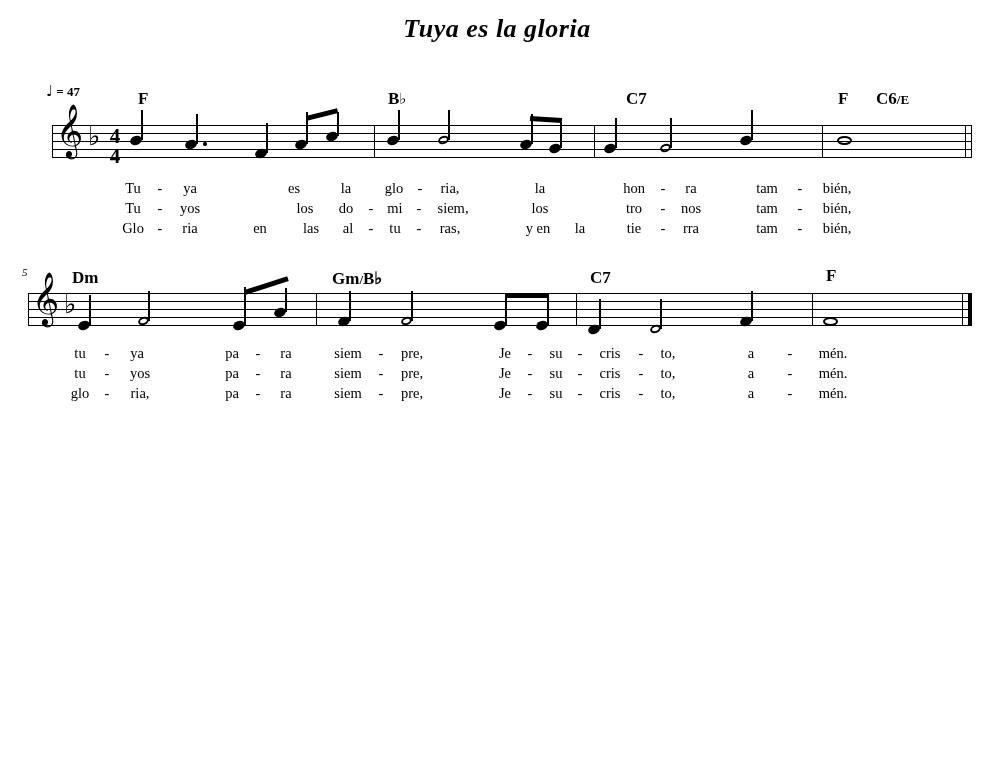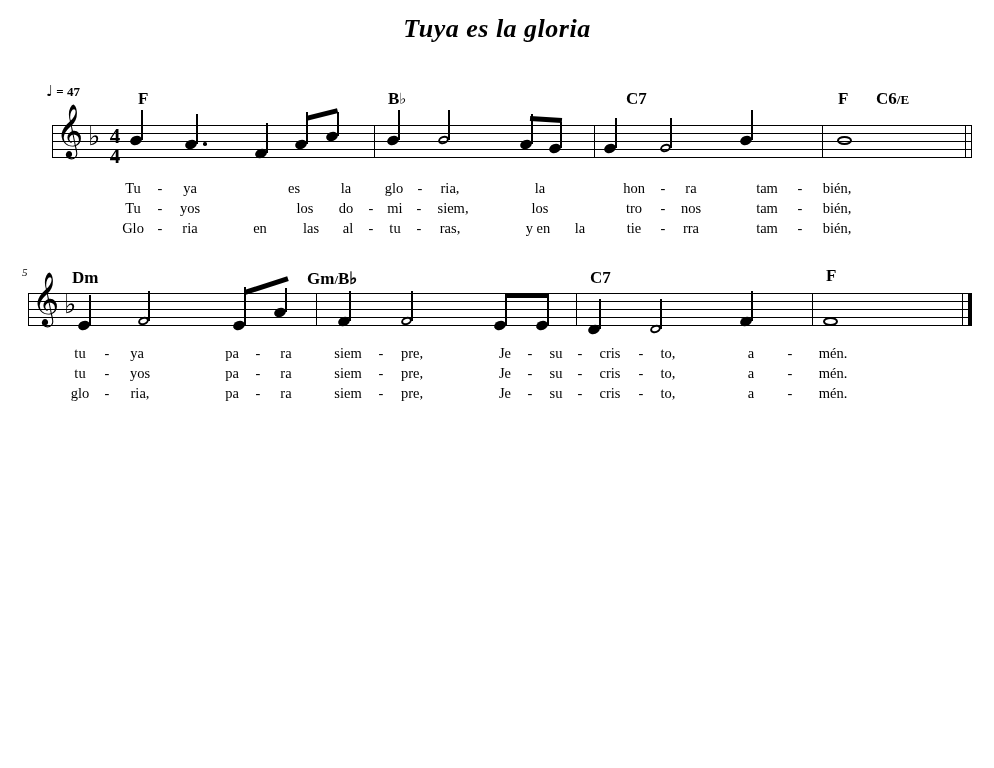--- a/index.html
+++ b/index.html
@@ -332,21 +332,21 @@
     <span class="syl" style="left:837px;">bién,</span>
   </div>
 
   <div class="system" style="top:0;">
 
     <div class="measnum" style="left:22px; top:266px;">5</div>
 
     <div class="chord" style="left:72px; top:268px;">
       <span>D</span><span>m</span>
     </div>
-    <div class="chord" style="left:307px; top:268px;">
+    <div class="chord" style="left:332px; top:268px;">
       <span>G</span><span>m</span><span class="bass">/</span><span>B♭</span>
     </div>
     <div class="chord" style="left:590px; top:268px;">
       <span>C</span><span>7</span>
     </div>
     <div class="chord" style="left:826px; top:266px;">
       <span>F</span>
     </div>
 
     <div class="staff" style="top:293px; left:28px; width:944px;">

